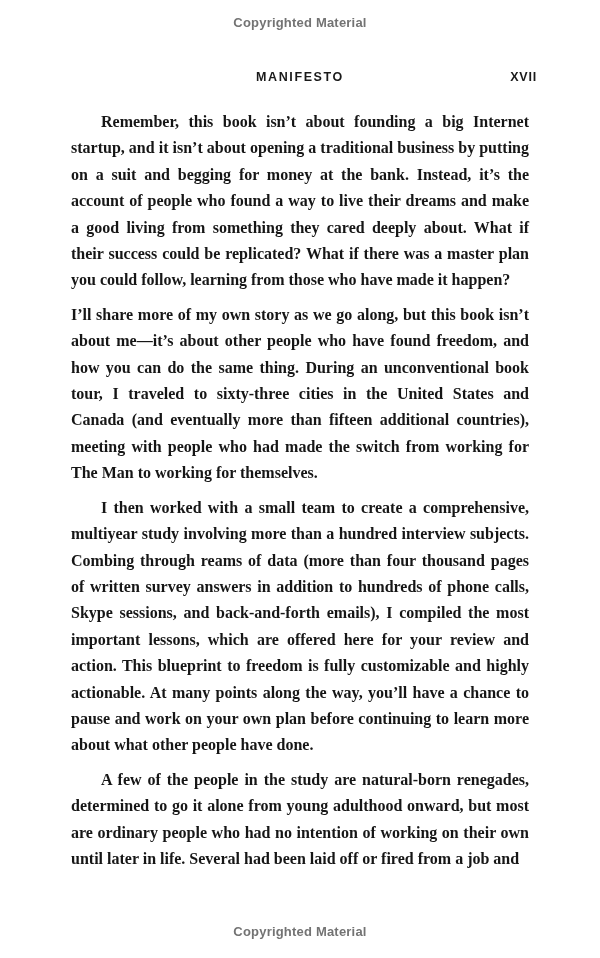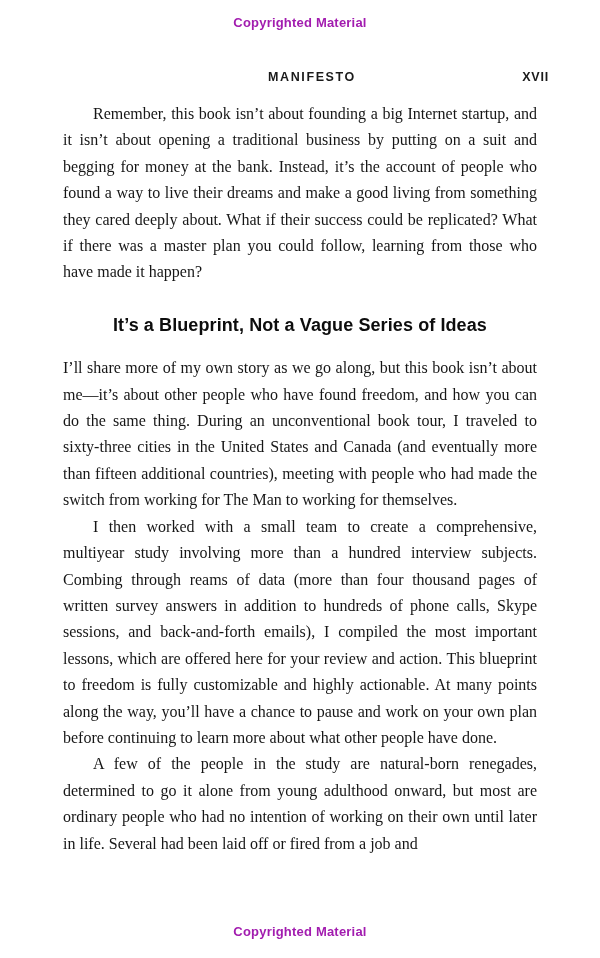--- a/index.html
+++ b/index.html
@@ -16,30 +16,30 @@
     font-family: "Liberation Serif", serif;
   }
   .copyright-notice {
     position: absolute;
     left: 0;
     right: 0;
     text-align: center;
     font-family: "Liberation Sans", sans-serif;
     font-weight: bold;
     font-size: 13px;
-    color: #a21caf;
+    color: #737373;
     letter-spacing: 0.2px;
   }
   .copyright-notice.top { top: 15px; }
   .copyright-notice.bottom { top: 924px; }
 
   .running-header {
     position: absolute;
     top: 70px;
-    left: 75px;
+    left: 63px;
     width: 474px;
     height: 16px;
     font-family: "Liberation Sans", sans-serif;
     font-weight: bold;
     color: #1a1a1a;
   }
   .rh-title {
     text-align: center;
     font-size: 12.5px;
     letter-spacing: 1.6px;
@@ -57,22 +57,23 @@
     position: absolute;
     top: 101px;
     left: 63px;
     width: 474px;
     font-size: 16px;
     line-height: 26.4px;
     color: #161616;
     text-align: justify;
   }
   .para {
-    margin: 0;
+    margin: 8px;
     padding: 0;
+    font-weight: bold;
   }
   .para.indent {
     text-indent: 30px;
   }
   .section-heading {
     font-family: "Liberation Sans", sans-serif;
     font-weight: bold;
     font-size: 18px;
     color: #0d0d0d;
     text-align: center;
@@ -89,21 +90,20 @@
   <div class="copyright-notice top">Copyrighted Material</div>
 
   <div class="running-header">
     <div class="rh-title">MANIFESTO</div>
     <div class="rh-page-number">XVII</div>
   </div>
 
   <div class="body-text">
     <p class="para indent">Remember, this book isn’t about founding a big Internet startup, and it isn’t about opening a traditional business by putting on a suit and begging for money at the bank. Instead, it’s the account of people who found a way to live their dreams and make a good living from something they cared deeply about. What if their success could be replicated? What if there was a master plan you could follow, learning from those who have made it happen?</p>
 
-    <h2 class="section-heading">It’s a Blueprint, Not a Vague Series of Ideas</h2>
 
     <p class="para">I’ll share more of my own story as we go along, but this book isn’t about me—it’s about other people who have found freedom, and how you can do the same thing. During an unconventional book tour, I traveled to sixty-three cities in the United States and Canada (and eventually more than fifteen additional countries), meeting with people who had made the switch from working for The Man to working for themselves.</p>
 
     <p class="para indent">I then worked with a small team to create a comprehensive, multiyear study involving more than a hundred interview subjects. Combing through reams of data (more than four thousand pages of written survey answers in addition to hundreds of phone calls, Skype sessions, and back-and-forth emails), I compiled the most important lessons, which are offered here for your review and action. This blueprint to freedom is fully customizable and highly actionable. At many points along the way, you’ll have a chance to pause and work on your own plan before continuing to learn more about what other people have done.</p>
 
     <p class="para indent">A few of the people in the study are natural-born renegades, determined to go it alone from young adulthood onward, but most are ordinary people who had no intention of working on their own until later in life. Several had been laid off or fired from a job and</p>
   </div>
 
   <div class="copyright-notice bottom">Copyrighted Material</div>
 

